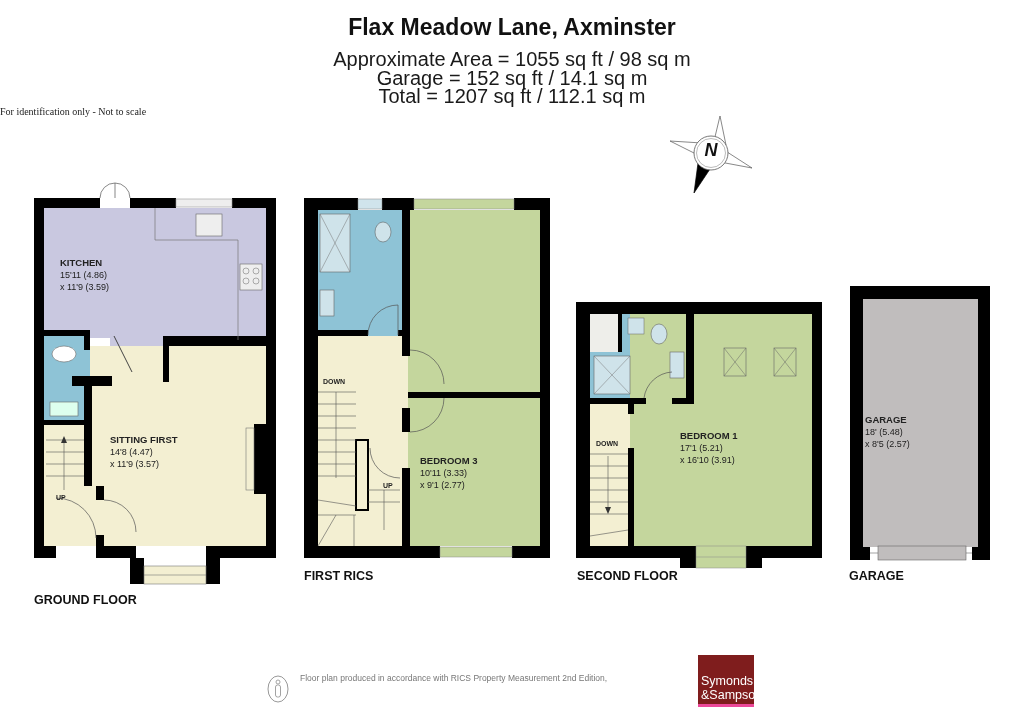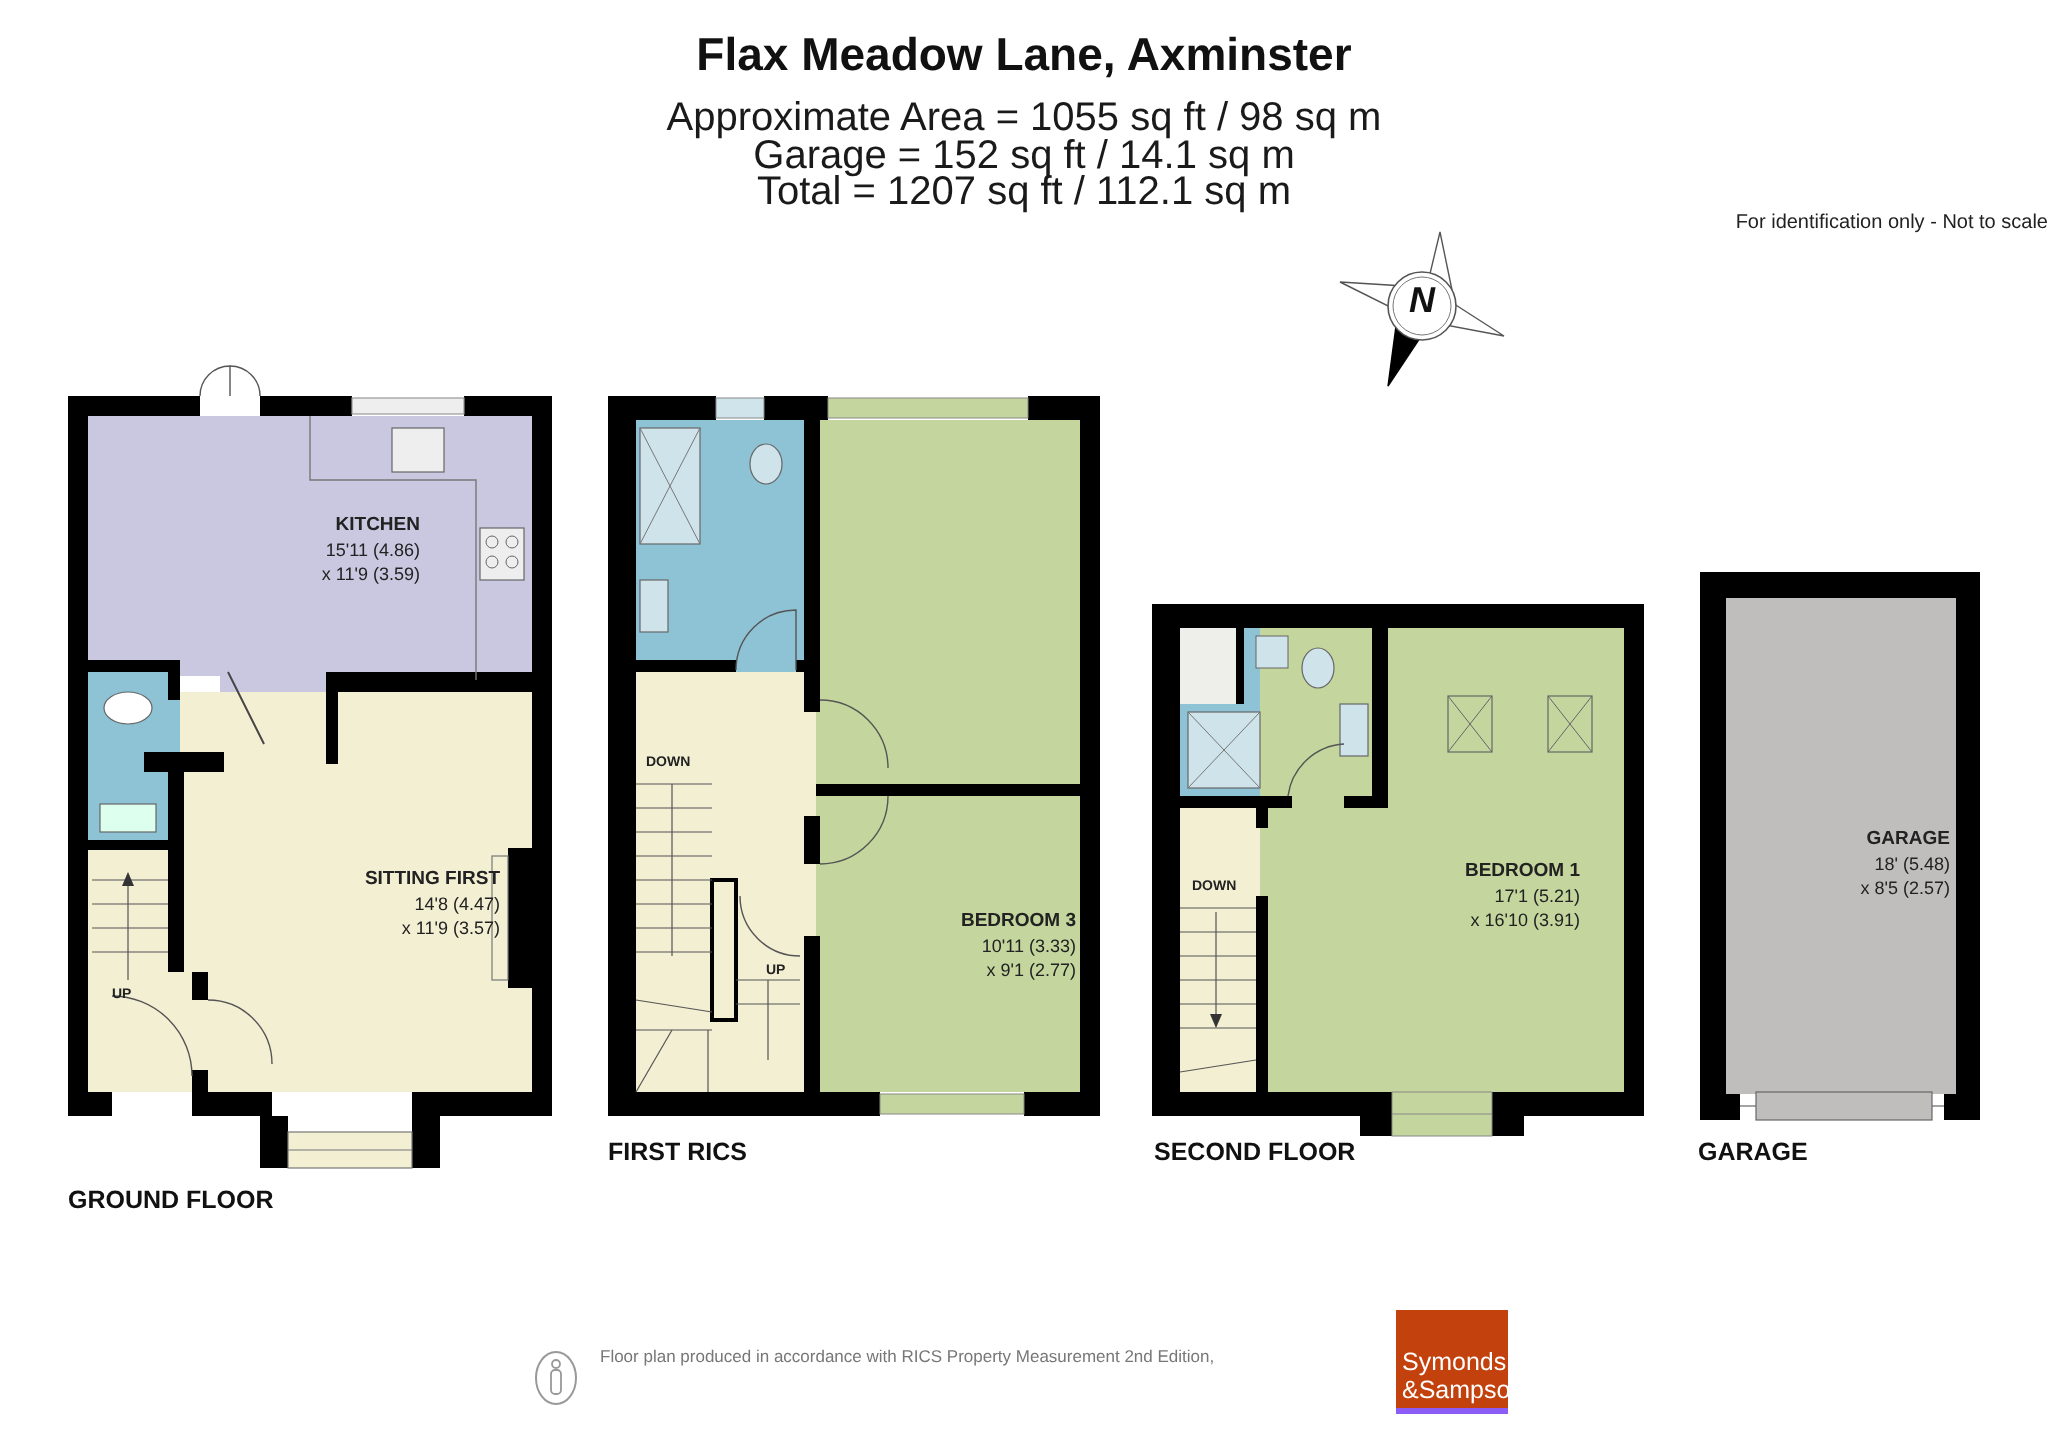--- a/index.html
+++ b/index.html
@@ -1,26 +1,26 @@
 <!DOCTYPE html>
 <html><head>
 <meta charset="utf-8">
 <style>
   html, body { margin: 0; padding: 0; background: #ffffff; }
   body { width: 1024px; height: 724px; position: relative; overflow: hidden; font-family: "Liberation Sans", sans-serif; color: #111; }
   .abs { position: absolute; }
   .title { left: 0; width: 1024px; top: 14px; text-align: center; font-size: 23px; font-weight: bold; }
   .sub { left: 0; width: 1024px; text-align: center; font-size: 20px; color: #1a1a1a; }
-  .note { left: 0; width: 1024px; text-align: right; font-size: 10px; color: #222; top: 106px; }
+  .note { left: 0; width: 1024px; text-align: left; font-size: 10px; color: #222; top: 106px; font-family: Liberation Serif, serif; }
   .floor-label { font-size: 12.5px; font-weight: bold; color: #111; }
-  .room-label { text-align: right; font-size: 9px; color: #222; line-height: 12px; }
+  .room-label { text-align: left; font-size: 9px; color: #222; line-height: 12px; }
   .room-label .rn { font-weight: bold; font-size: 9.5px; }
   .small { font-size: 7px; font-weight: bold; color: #222; }
   .footer-text { font-size: 8.5px; color: #777; line-height: 11px; }
-  .logo { background: #c2410c; color: #fff; border-bottom: 3px solid #8b5cf6; }
+  .logo { background: #7f1d1d; color: #fff; border-bottom: 3px solid #ec4899; }
   .logo span { display: block; font-size: 12.5px; line-height: 14px; padding-left: 3px; }
   svg { position: absolute; left: 0; top: 0; }
 </style>
 </head>
 <body>
 
 <div class="abs title">Flax Meadow Lane, Axminster</div>
 <div class="abs sub" style="top:48px">Approximate Area = 1055 sq ft / 98 sq m</div>
 <div class="abs sub" style="top:67px">Garage = 152 sq ft / 14.1 sq m</div>
 <div class="abs sub" style="top:85px">Total = 1207 sq ft / 112.1 sq m</div>

